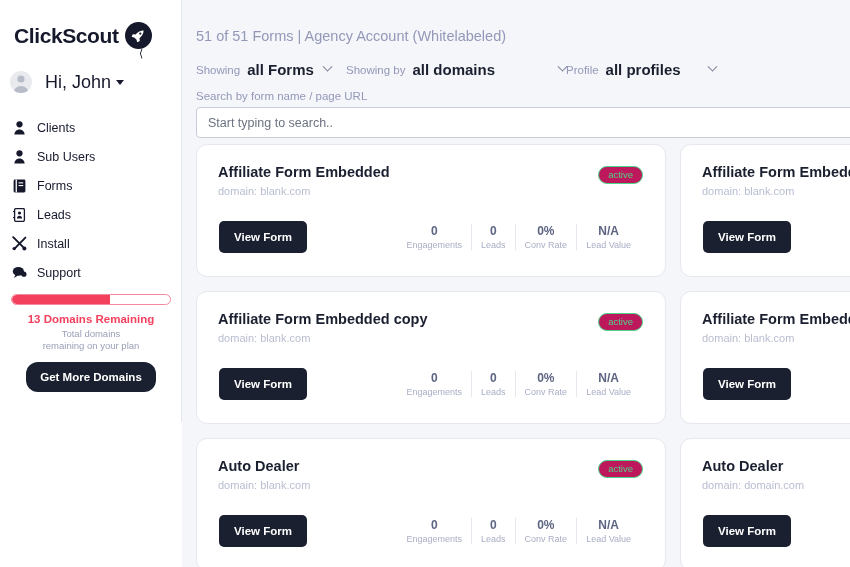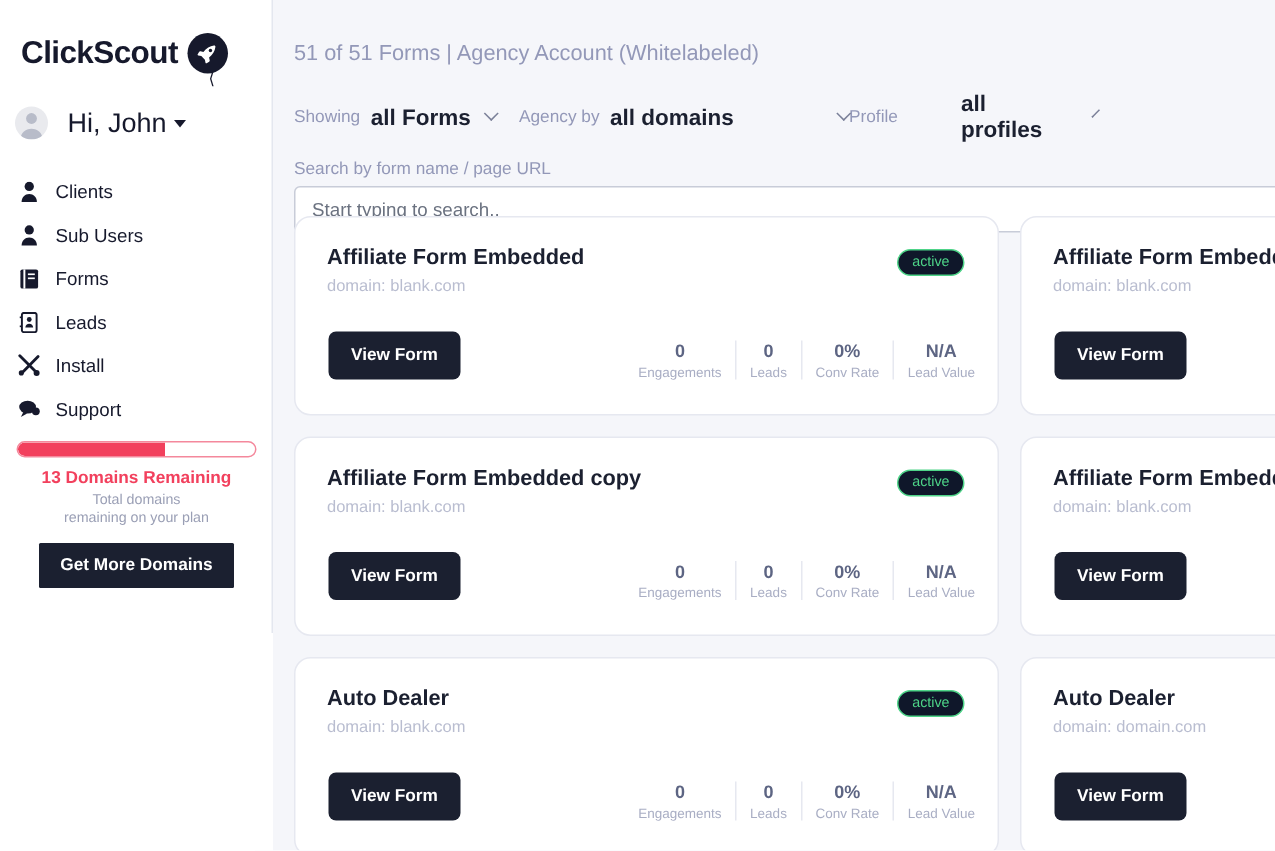--- a/index.html
+++ b/index.html
@@ -96,21 +96,21 @@
     font-weight: bold; color: #f2405d;
   }
   .domains-sub {
     margin-top: 3px; font-size: 9.5px; color: #9a9fb5;
     line-height: 1.25;
   }
   .domains-btn {
     margin-top: 10px; display: inline-block;
     background: #1b2030; color: #ffffff;
     font-size: 11.5px; font-weight: bold;
-    padding: 9px 14px; border-radius: 1px;
+    padding: 9px 14px; border-radius: 12px;
     border: none; cursor: pointer;
     font-family: "Liberation Sans", sans-serif;
   }
 
   
   .main {
     flex: 1; height: 567px;
     background: #f5f6fa;
     overflow: hidden; position: relative;
   }
@@ -132,21 +132,21 @@
   }
   .chevron {
     margin-left: 10px;
     width: 7px; height: 7px;
     border-right: 1.5px solid #7b8199;
     border-bottom: 1.5px solid #7b8199;
     transform: rotate(45deg) translate(-2px,-2px);
   }
   .f1 { width: 150px; }
   .f2 { width: 220px; }
-  .f3 { width: 150px; gap: 35px; }
+  .f3 { width: 150px; }
 
   .search-wrap { margin-top: 12px; padding-right: 16px; }
   .search-label {
     font-size: 11.5px; color: #9398b8; display: block;
   }
   .search-input {
     margin-top: 5px;
     width: 700px; height: 31px;
     border: 1px solid #c8ccd8;
     border-radius: 4px; background: #ffffff;
@@ -182,27 +182,27 @@
     color: #1b2030; white-space: nowrap;
   }
   .card-domain {
     margin-top: 5px;
     font-size: 11px; color: #b9bdd0;
     white-space: nowrap;
   }
   .badge {
     position: absolute; top: 21px; right: 22px;
     border: 1px solid #4ed488;
-    color: #4ed488; background: #0f172a;
+    color: #4ed488; background: #be185d;
     font-size: 9.5px; border-radius: 10px;
     padding: 2px 9px; line-height: 1.3;
   }
   .card-bottom {
-    position: absolute; left: 22px; right: 6px; top: 76px;
-    display: flex; align-items: flex-end;
+    position: absolute; left: 22px; right: 25px; top: 76px;
+    display: flex; align-items: center;
     justify-content: space-between;
     gap: 47px;
   }
   .view-btn {
     background: #1b2030; color: #ffffff;
     font-size: 11.5px; font-weight: bold;
     padding: 10px 15px; border-radius: 5px;
     border: none; cursor: pointer;
     font-family: "Liberation Sans", sans-serif;
     white-space: nowrap;
@@ -344,21 +344,21 @@
 
       <div class="filters">
 
         <div class="filter f1">
           <span class="filter-label">Showing</span>
           <span class="filter-value">all Forms</span>
           <span class="chevron"></span>
         </div>
 
         <div class="filter f2">
-          <span class="filter-label">Agency by</span>
+          <span class="filter-label">Showing by</span>
           <span class="filter-value">all domains</span>
           <span class="chevron" style="margin-left:auto;"></span>
         </div>
 
         <div class="filter f3">
           <span class="filter-label">Profile</span>
           <span class="filter-value">all profiles</span>
           <span class="chevron" style="margin-left:auto;"></span>
         </div>
 

